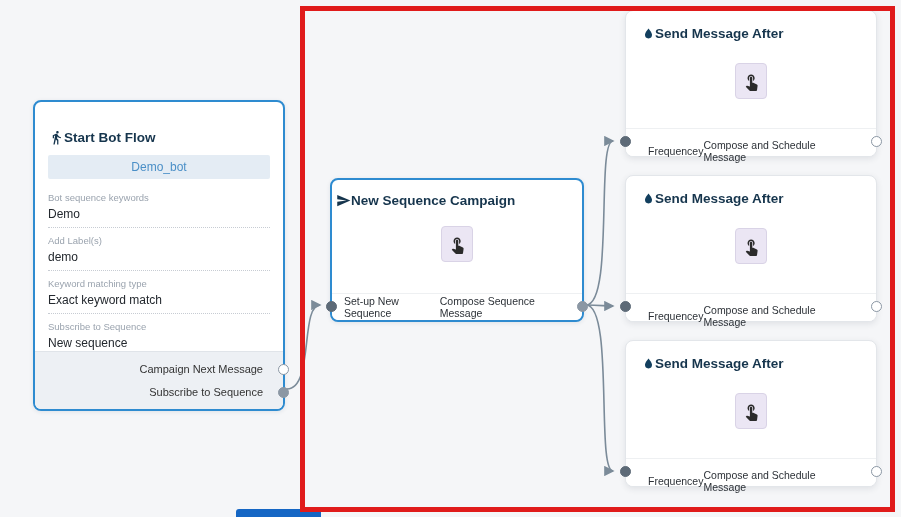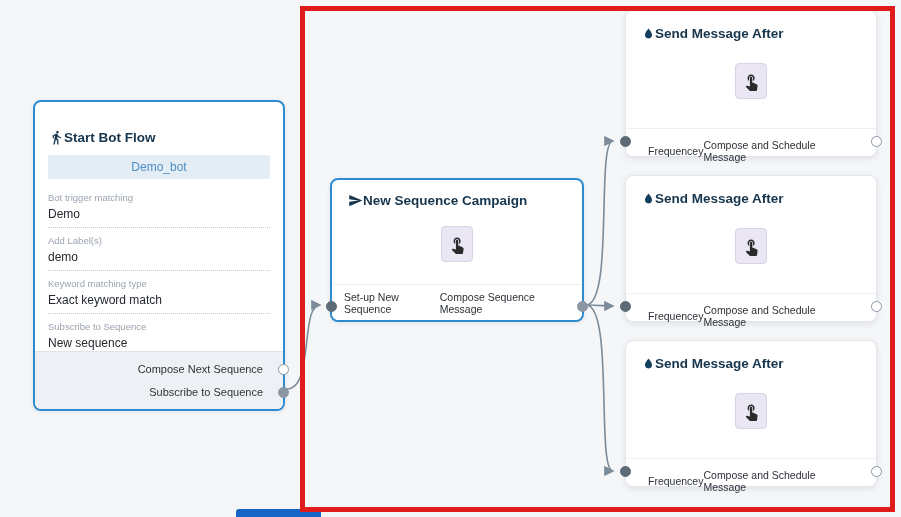--- a/index.html
+++ b/index.html
@@ -34,32 +34,32 @@
 
   
   .port{position:absolute;width:11px;height:11px;border-radius:50%;background:#fff;
     border:1.5px solid #8b97a4;box-sizing:border-box;z-index:3}
   .port-row .port{right:-6px;top:6px}
   .port.filled{background:#8b97a4}
   .port.input{background:#5d6a77;border-color:#5d6a77}
 
   
   .campaign{left:330px;top:178px;width:250px;height:140px}
-  .campaign .hdr{padding:13px 16px 0}
+  .campaign .hdr{padding:13px 4px 0}
   .campaign .hand{top:46px}
   .campaign .port.input{left:-6px;bottom:8px}
   .campaign .port.out{right:-6px;bottom:8px}
 
   
   .hand{position:absolute;left:50%;transform:translateX(-50%);width:30px;height:34px;
     background:#ebe6f4;border:1px solid #d9d3e6;border-radius:4px;
     display:flex;align-items:center;justify-content:center;cursor:pointer}
 
   
-  .node-footer{position:absolute;left:0;right:0;bottom:0;height:36px;
+  .node-footer{position:absolute;left:0;right:0;bottom:0;height:27px;
     border-top:1px solid #eef0f2;display:flex;align-items:center;justify-content:space-between;
     font-size:10.5px;color:#2c3137;padding:0 14px 0 12px;box-sizing:border-box;
     border-radius:0 0 7px 7px;background:#fff}
 
   
   .send{left:625px;width:250px;height:145px}
   .send-1{top:10px}.send-2{top:175px}.send-3{top:340px}
   .send .hdr{padding:15px 16px 0}
   .send .hand{top:52px}
   .send .node-footer{height:28px;padding:16px 16px 0 22px}
@@ -94,39 +94,39 @@
     <span class="icon">
       <svg width="15" height="15" viewBox="0 0 24 24" fill="#16354d">
           <path d="M13.5 5.5c1.1 0 2-.9 2-2s-.9-2-2-2-2 .9-2 2 .9 2 2 2zM9.8 8.9L7 23h2.1l1.8-8 2.1 2v6h2v-7.5l-2.1-2 .6-3C14.8 12 16.8 13 19 13v-2c-1.9 0-3.5-1-4.3-2.4l-1-1.6c-.4-.6-1-1-1.7-1-.3 0-.5.1-.8.1L6 8.3V13h2V9.6l1.8-.7"></path>
         </svg>
     </span>
     <span>Start Bot Flow</span>
   </div>
   <div class="bot-btn">Demo_bot</div>
   <div class="fields">
     <div class="field">
-      <div class="flabel">Bot trigger matching</div>
+      <div class="flabel">Bot sequence keywords</div>
       <div class="fvalue">Demo</div>
     </div>
     <div class="field">
       <div class="flabel">Add Label(s)</div>
       <div class="fvalue">demo</div>
     </div>
     <div class="field">
       <div class="flabel">Keyword matching type</div>
       <div class="fvalue">Exact keyword match</div>
     </div>
     <div class="field">
       <div class="flabel">Subscribe to Sequence</div>
       <div class="fvalue">New sequence</div>
     </div>
   </div>
   <div class="start-footer">
     <div class="port-row">
-      <span>Compose Next Sequence</span>
+      <span>Campaign Next Message</span>
       <span class="port out"></span>
     </div>
     <div class="port-row">
       <span>Subscribe to Sequence</span>
       <span class="port out filled"></span>
     </div>
   </div>
 </div>
 
 <div class="node blue campaign">

